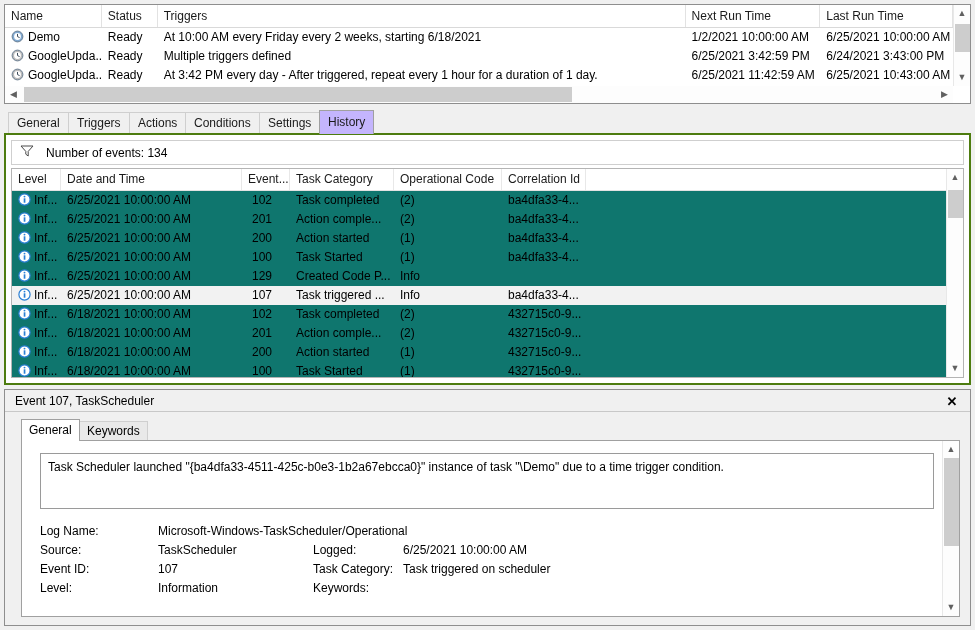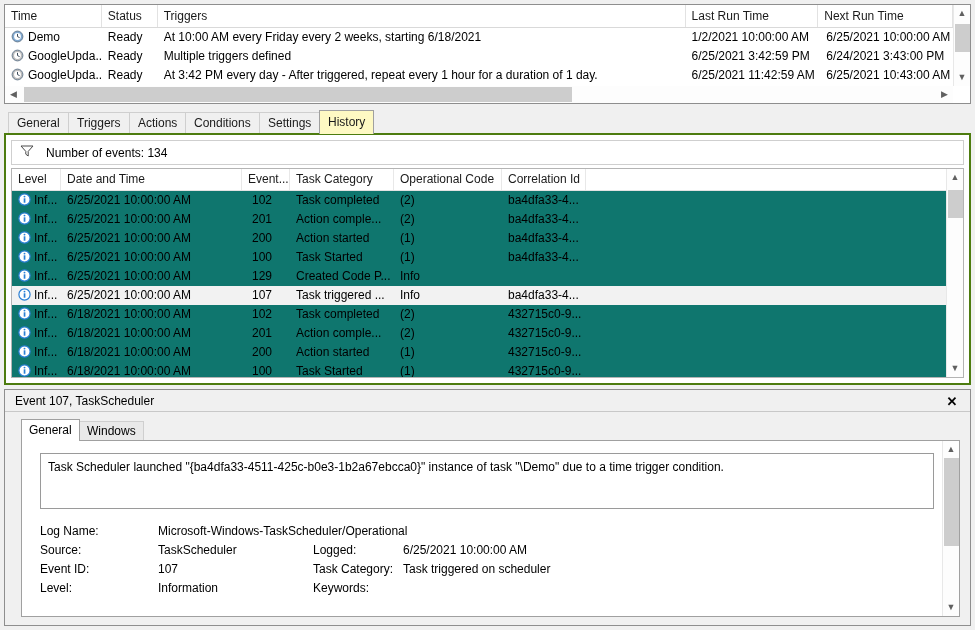--- a/index.html
+++ b/index.html
@@ -88,21 +88,21 @@
     line-height: 21px;
     padding: 0 8px;
     font-size: 12px;
     background: #f0f0f0;
     border: 1px solid #cfcfcf;
     border-bottom: none;
     color: #1a1a1a;
     white-space: nowrap;
   }
   #tabstrip .tab.active {
-    background: #fef9c3;
+    background: #c4b5fd;
     border-color: #a0a0a0;
     top: -2px; height: 24px; line-height: 23px;
     z-index: 3;
   }
 
   
   #history-body {
     position: absolute; left: 4px; top: 133px; width: 967px; height: 252px;
     background: #fff;
     border: 2px solid #4d7c0f;
@@ -212,25 +212,25 @@
   .prop-row .v1 { width: 155px; }
   .prop-row .k2 { width: 90px; }
   .prop-row .v2 { flex: 1; }
 </style>
 </head>
 <body>
 
 <div id="task-pane">
 
   <div id="task-header">
-      <div class="th" style="width: 97px;">Time</div>
+      <div class="th" style="width: 97px;">Name</div>
       <div class="th" style="width: 56px;">Status</div>
       <div class="th" style="width: 529px;">Triggers</div>
+      <div class="th" style="width: 135px;">Next Run Time</div>
       <div class="th" style="width: 133px;">Last Run Time</div>
-      <div class="th" style="width: 135px;">Next Run Time</div>
     </div>
 
   <div id="task-rows">
       <div class="task-row">
         <div class="td" style="width: 97px;"><span class="clock-ico"><svg width="13" height="13" viewBox="0 0 13 13">
               <circle cx="6.5" cy="6.5" r="5.4" fill="#7fa8d0" stroke="#6b7f93" stroke-width="1"></circle>
               <circle cx="6.5" cy="6.5" r="3.4" fill="#ffffff" stroke="none"></circle>
               <path d="M6.5 3.9 L6.5 6.6 L8.6 7.6" stroke="#3a4a5a" stroke-width="1" fill="none"></path>
             </svg></span>Demo</div>
         <div class="td" style="width: 56px;">Ready</div>
@@ -443,21 +443,21 @@
 
 <div id="detail-pane">
 
   <div id="detail-title">
     <span class="txt">Event 107, TaskScheduler</span>
     <div id="close-btn">✕</div>
   </div>
 
   <div id="detail-tabs">
       <div class="tab active" style="left: 0px;">General</div>
-      <div class="tab" style="left: 58px;">Windows</div>
+      <div class="tab" style="left: 58px;">Keywords</div>
     </div>
 
   <div id="detail-content">
 
     <div id="msg-box">Task Scheduler launched "{ba4dfa33-4511-425c-b0e3-1b2a67ebcca0}"  instance of task "\Demo" due to a time trigger condition.</div>
 
     <div id="props">
       <div class="prop-row">
         <span class="k1">Log Name:</span>
         <span style="flex:1">Microsoft-Windows-TaskScheduler/Operational</span>

